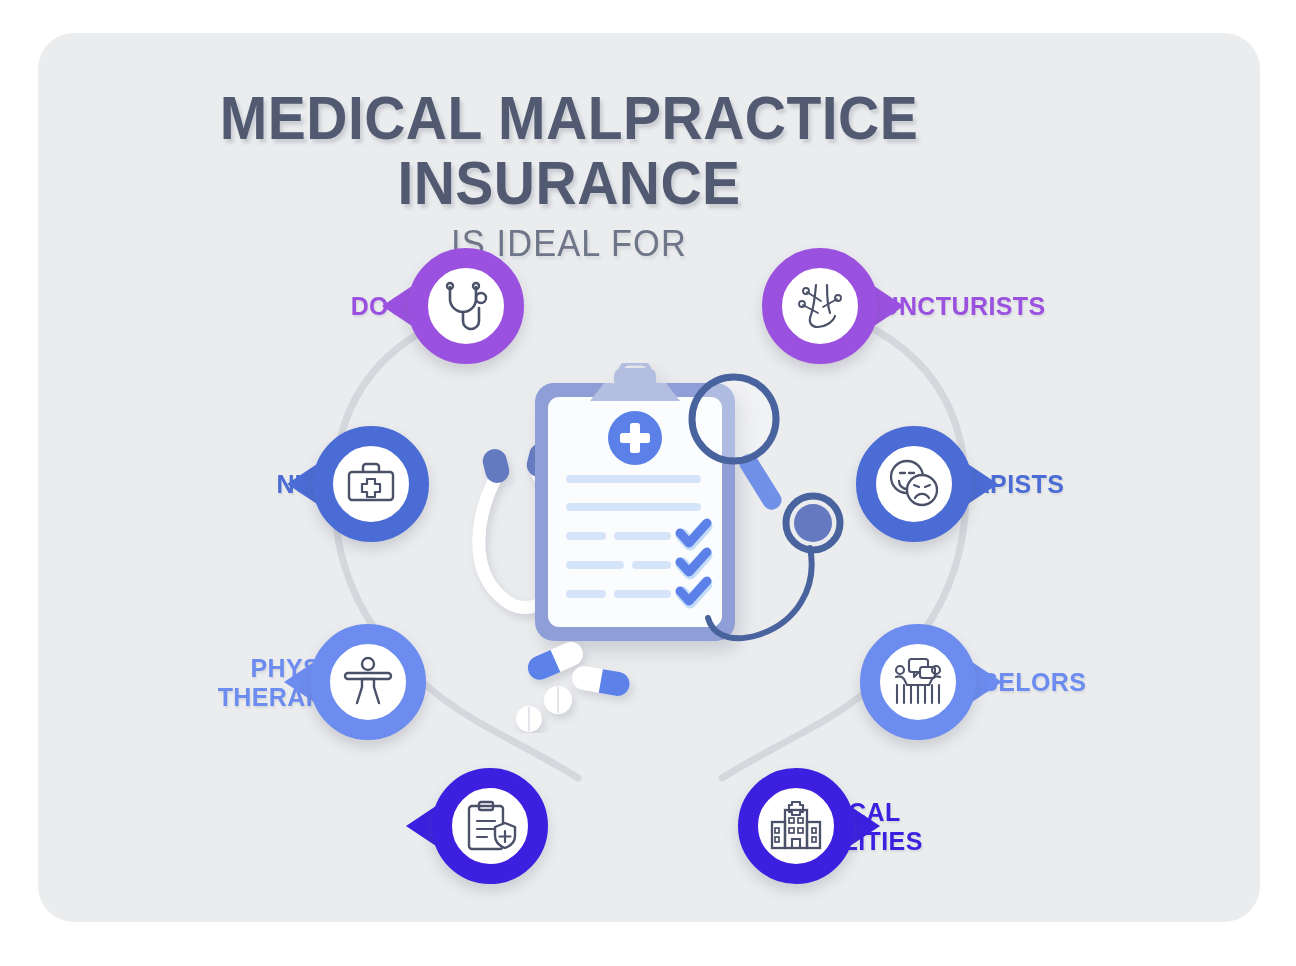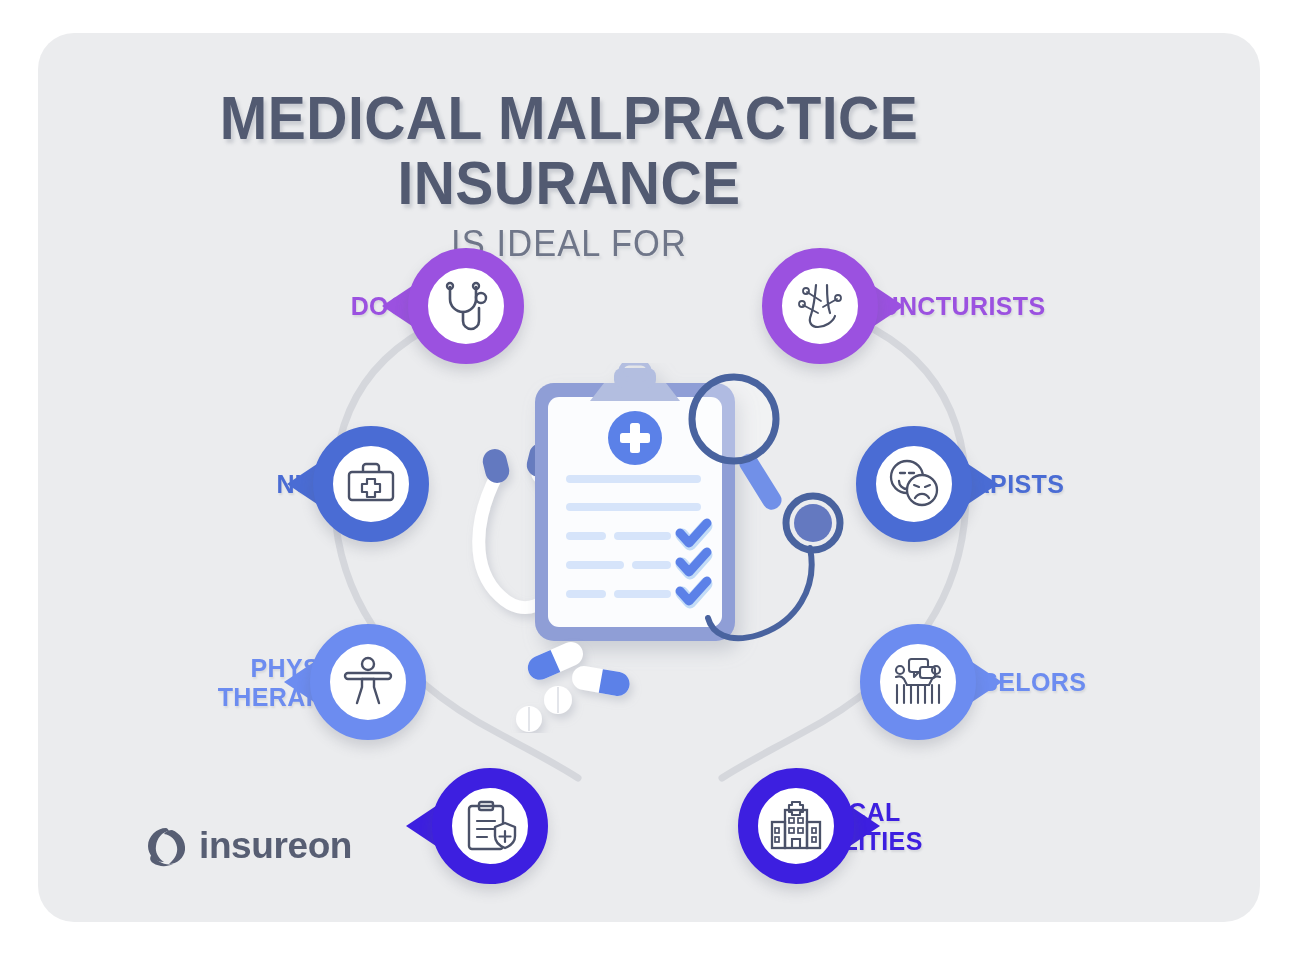--- a/index.html
+++ b/index.html
@@ -356,23 +356,15 @@
           <rect x="8" y="31" width="4" height="5" fill="none" stroke="#1.7" stroke-width="1.7" style="stroke:#4a5168"></rect>
           <rect x="8" y="40" width="4" height="5" fill="none" stroke="#4a5168" stroke-width="1.7"></rect>
           <rect x="45" y="31" width="4" height="5" fill="none" stroke="#4a5168" stroke-width="1.7"></rect>
           <rect x="45" y="40" width="4" height="5" fill="none" stroke="#4a5168" stroke-width="1.7"></rect>
         </svg>
       </span>
       <span class="label" style="color:#3d1fe0;">MEDICAL
 FACILITIES</span>
     </div>
 
-    <div class="logo">
-      <svg width="48" height="44" viewBox="0 0 48 44">
-        <path d="M 24 4 C 15 4 6 12 6 22 C 6 31 13 38 22 38 C 16 34 13 28 14 22 C 15 14 20 8 27 7 C 26 5 25 4 24 4 Z" fill="#575e73"></path>
-        <path d="M 30 6 C 38 9 44 17 43 26 C 42 34 35 40 27 40 C 33 35 36 29 35 23 C 34 16 29 11 22 10 C 24 7 27 6 30 6 Z" fill="#575e73"></path>
-        <path d="M 10 30 C 14 37 23 42 31 40 C 25 43 17 43 11 39 C 8 37 7 34 10 30 Z" fill="#575e73"></path>
-      </svg>
-      <span class="logo-text">insureon</span>
-    </div>
 
   </div>
 </div>
 
 </body></html>

